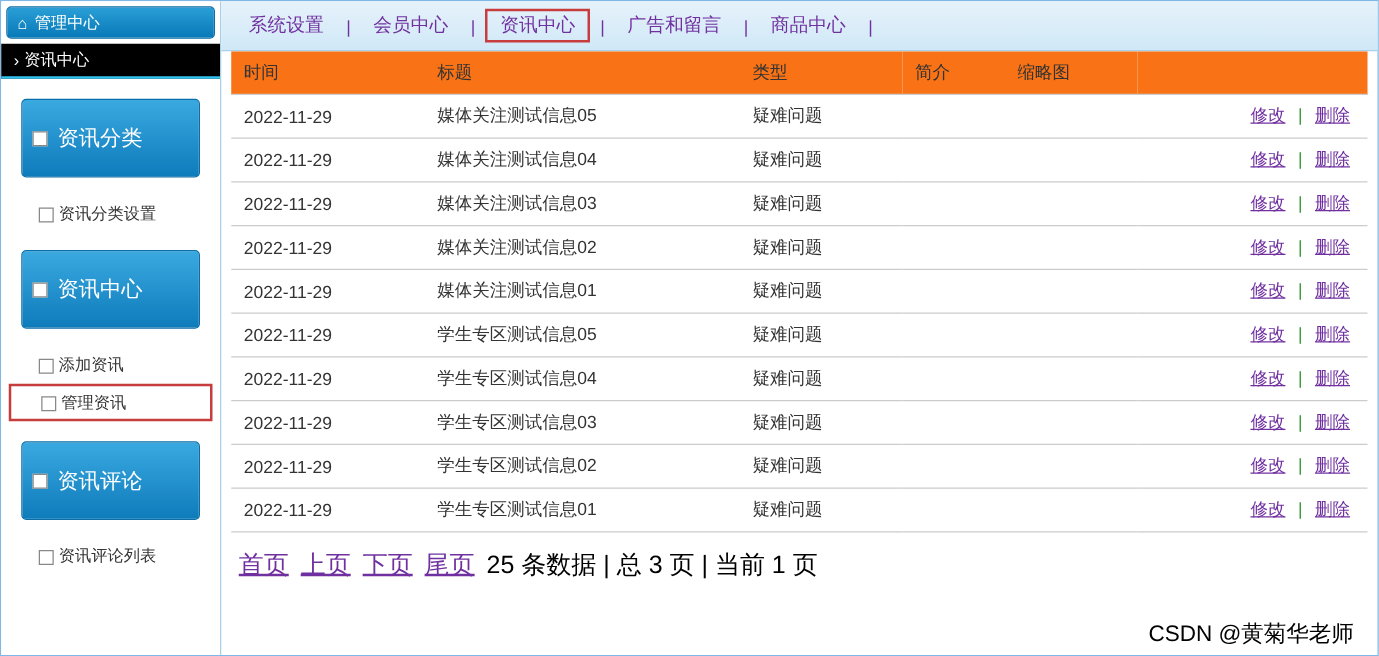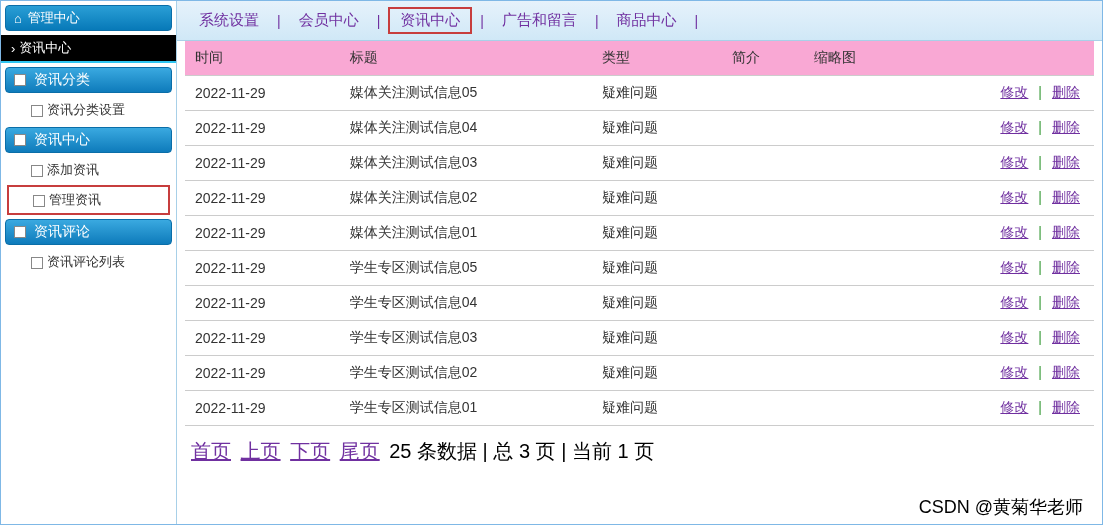--- a/index.html
+++ b/index.html
@@ -5,21 +5,21 @@
     * { box-sizing: border-box; margin: 0; padding: 0; }
     body { font-family: "Microsoft YaHei", Arial, sans-serif; font-size: 14px; background: #fff; }
     
     .container { display: flex; width: 1103px; height: 525px; border: 1px solid #7fb8e6; }
     
     
     .sidebar { width: 176px; background: #fff; border-right: 1px solid #a8d0e8; display: flex; flex-direction: column; }
     .sidebar-header { background: linear-gradient(#2a9fd6, #0779b8); border: 1px solid #0a6ea8; border-radius: 4px; margin: 4px; padding: 3px 8px; color: #fff; display: flex; align-items: center; gap: 6px; font-size: 13px; }
     .sidebar-title-bar { background: #000; color: #fff; border-bottom: 2px solid #30c5f0; padding: 4px 10px; font-size: 13px; display: flex; align-items: center; gap: 4px; }
     
-    .section-header { background: linear-gradient(#3aa9e0, #0e7bbb); border: 1px solid #0a6ea8; border-radius: 4px; margin: 4px; padding: 3px 8px; color: #fff; display: flex; align-items: center; gap: 4px; font-size: 14px; }
+    .section-header { background: linear-gradient(#3aa9e0, #0e7bbb); border: 1px solid #0a6ea8; border-radius: 4px; margin: 16px; padding: 19px 8px; color: #fff; display: flex; align-items: center; gap: 4px; font-size: 17px; }
     
     .menu-item { padding: 4px 8px 4px 24px; margin: 2px 6px; font-size: 13px; }
     .menu-item a { color: #333; cursor: pointer; }
     .menu-item.highlighted { border: 2px solid #c73d3d; }
     
     .doc-icon { display: inline-block; width: 12px; height: 12px; background: #fff; border: 1px solid #888; position: relative; margin-right: 4px; vertical-align: middle; }
     
     
     .main { flex: 1; display: flex; flex-direction: column; }
     
@@ -28,21 +28,21 @@
     .topnav-item.highlighted { border: 2px solid #c73d3d; }
     .topnav-sep { color: #7030a0; padding: 0 4px; }
     
     .breadcrumb-bar { background: #fff; border: 1px solid #a8d0e8; margin: 6px; padding: 4px 10px; display: flex; align-items: center; gap: 6px; font-size: 13px; }
     .breadcrumb-bar .bold { font-weight: bold; }
     .breadcrumb-bar .link { color: #0066cc; }
     
     .content { flex: 1; padding: 0 8px 8px 8px; overflow: auto; }
     
     table { width: 100%; border-collapse: collapse; font-size: 14px; }
-    th { text-align: left; padding: 8px 10px; border-bottom: 1px solid #ccc; color: #333; font-weight: normal; background: #f9a8d4; }
+    th { text-align: left; padding: 8px 10px; border-bottom: 1px solid #ccc; color: #333; font-weight: normal; background: #f97316; }
     td { padding: 8px 10px; border-bottom: 1px solid #ccc; color: #333; }
     td.actions { white-space: nowrap; text-align: right; }
     .action-link { color: #7030a0; text-decoration: underline; cursor: pointer; padding: 0 4px; }
     .action-sep { color: #3a9c3a; padding: 0 6px; }
     
     .pagination { padding: 12px 6px; font-size: 20px; }
     .pagination .page-link { color: #7030a0; text-decoration: underline; cursor: pointer; margin-right: 4px; }
     
     .watermark { position: absolute; right: 20px; bottom: 6px; color: #000000; font-size: 18px; pointer-events: none; }
     

